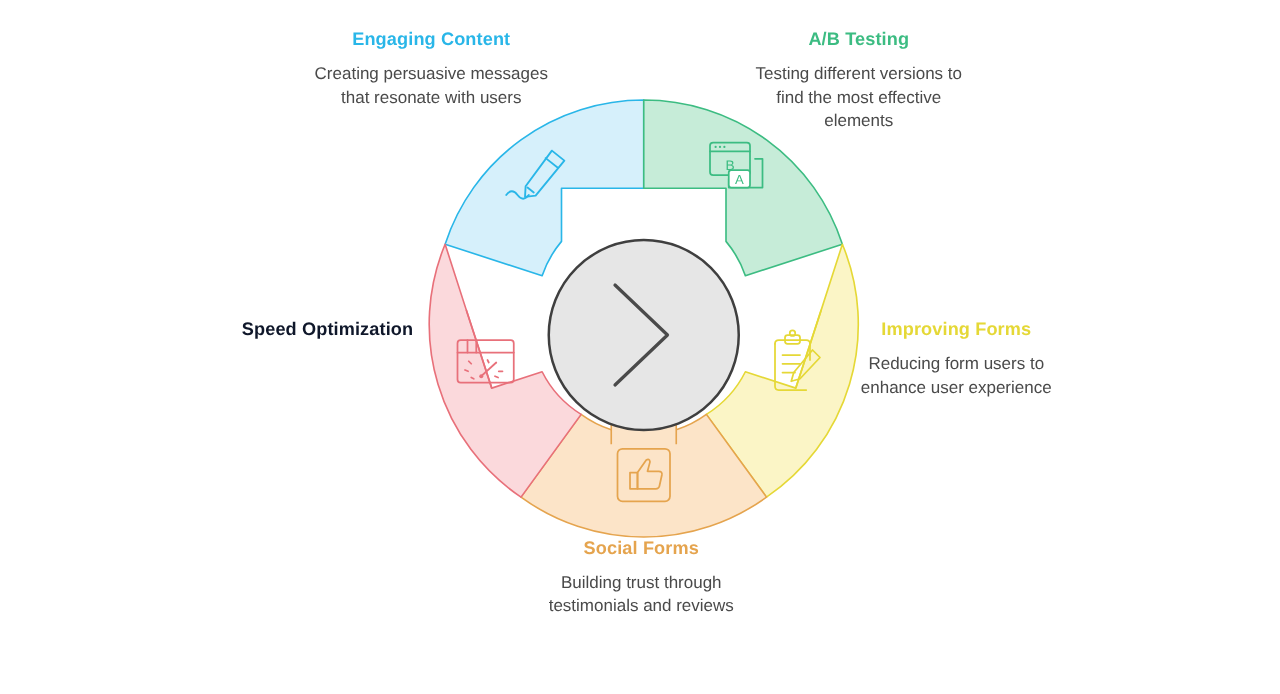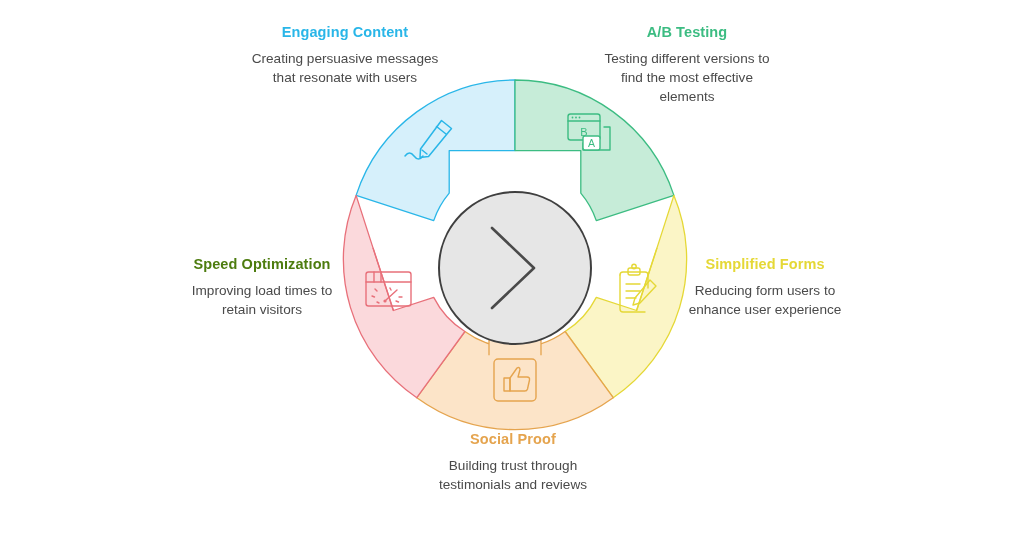--- a/index.html
+++ b/index.html
@@ -169,27 +169,26 @@
     <p class="title" style="color:#3cbc82">A/B Testing</p>
     <p class="desc">Testing different versions to find the most effective elements</p>
   </div>
 
   <div class="callout" id="callout-engaging">
     <p class="title" style="color:#29b6e8">Engaging Content</p>
     <p class="desc">Creating persuasive messages that resonate with users</p>
   </div>
 
   <div class="callout" id="callout-forms">
-    <p class="title" style="color:#e5d836">Simplified Forms</p>
+    <p class="title" style="color:#e5d836">Improving Forms</p>
     <p class="desc">Reducing form users to enhance user experience</p>
   </div>
 
   <div class="callout" id="callout-social">
-    <p class="title" style="color:#e5a44e">Social Proof</p>
+    <p class="title" style="color:#e5a44e">Social Forms</p>
     <p class="desc" style="">Building trust through testimonials and reviews</p>
   </div>
 
   <div class="callout" id="callout-speed">
-    <p class="title" style="color:#4d7c0f">Speed Optimization</p>
-    <p class="desc">Improving load times to retain visitors</p>
+    <p class="title" style="color:#0f172a">Speed Optimization</p>
   </div>
 
 </div>
 
 </body></html>

